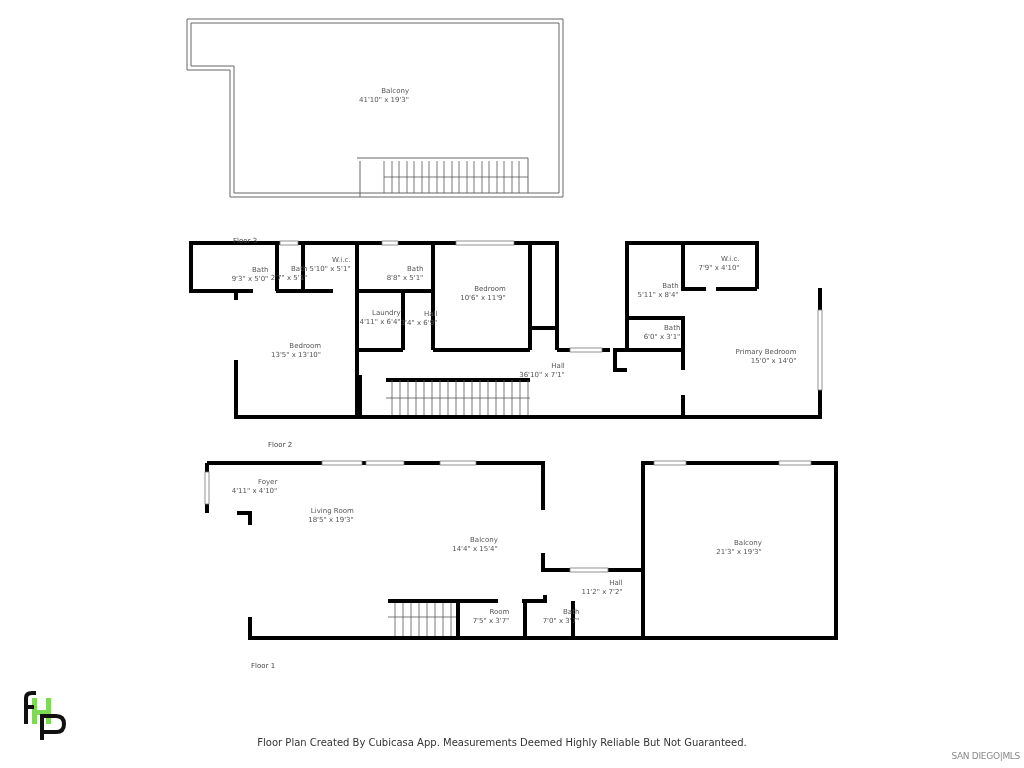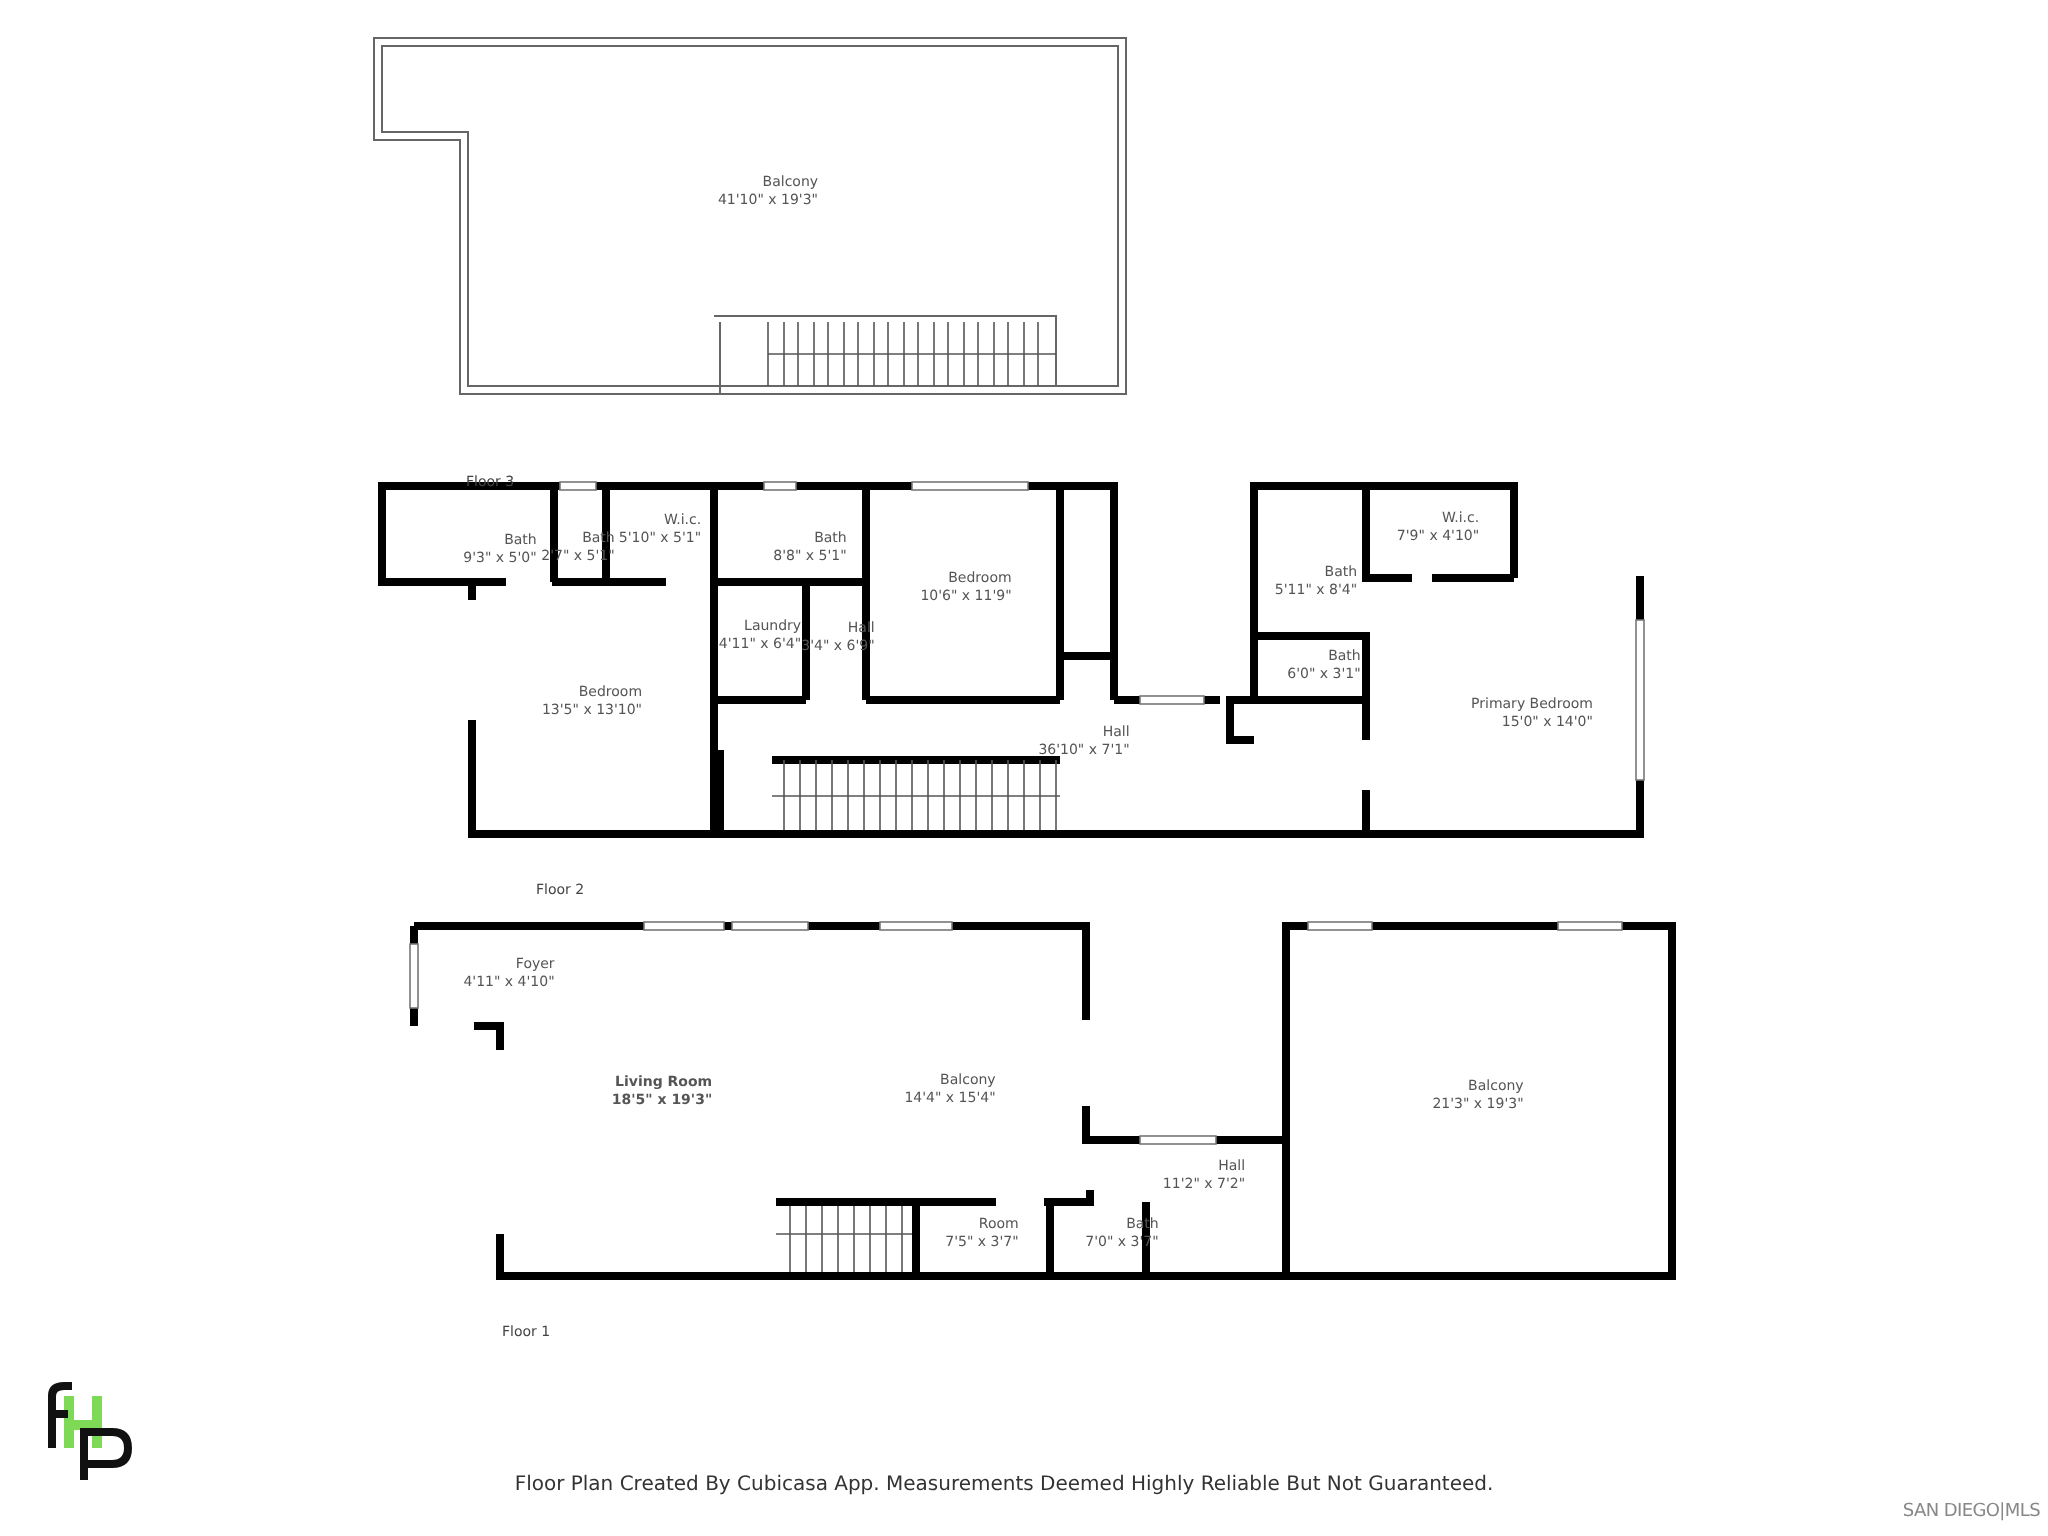--- a/index.html
+++ b/index.html
@@ -198,21 +198,21 @@
   </div>
 <div class="lbl" style="left:766px;top:348px;">
     <div>Primary Bedroom</div>
     <div>15'0" x 14'0"</div>
   </div>
 
 <div class="lbl" style="left:231px;top:478px;padding-left:47px;">
     <div>Foyer</div>
     <div>4'11" x 4'10"</div>
   </div>
-<div class="lbl" style="left:331px;top:537px;font-weight:bold;">
+<div class="lbl" style="left:331px;top:507px;">
     <div>Living Room</div>
     <div>18'5" x 19'3"</div>
   </div>
 <div class="lbl" style="left:475px;top:536px;">
     <div>Balcony</div>
     <div>14'4" x 15'4"</div>
   </div>
 <div class="lbl" style="left:491px;top:608px;">
     <div>Room</div>
     <div>7'5" x 3'7"</div>

